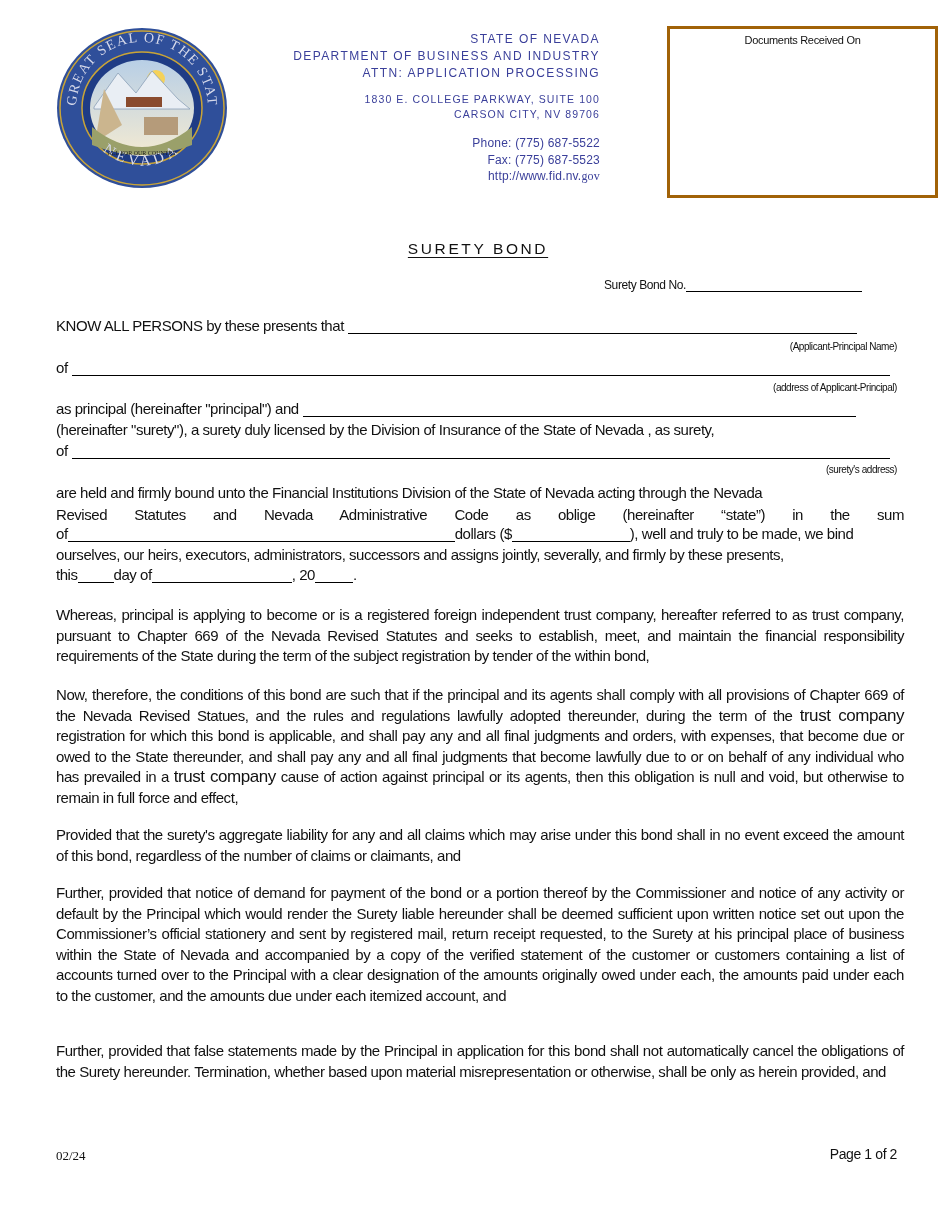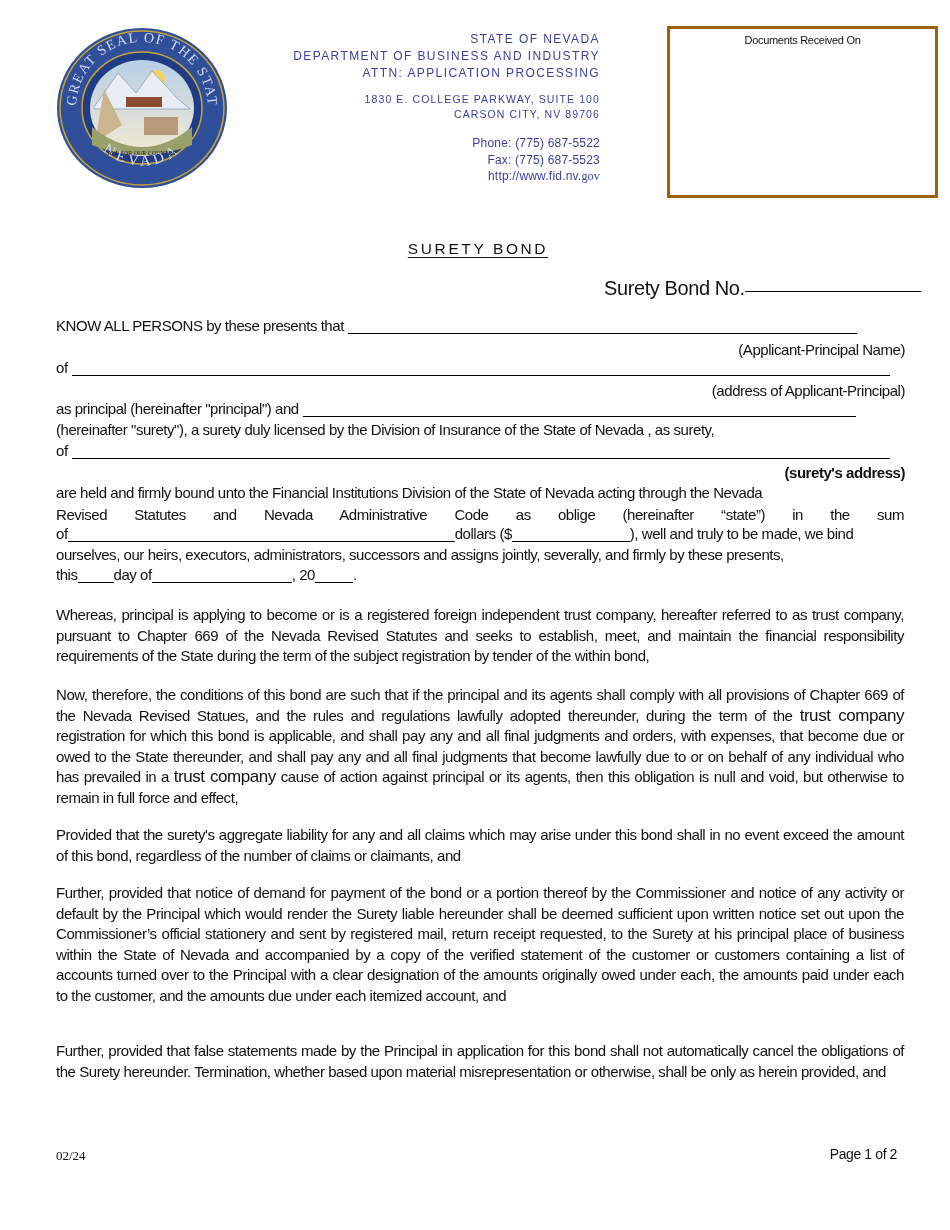--- a/index.html
+++ b/index.html
@@ -17,25 +17,25 @@
   .agency .contact { margin-top: 13px; font-size: 12px; letter-spacing: 0.2px; line-height: 16.5px; }
   .agency .gov { font-family: "Liberation Serif", serif; font-weight: normal; }
 
   
   .received-box { left: 641px; top: 26px; width: 265px; height: 166px; border: 3px solid #a16207; margin-left: 26px; }
   .received-box .lbl { text-align: center; font-size: 11px; margin-top: 5px; letter-spacing: -0.3px; }
 
   .title { left: 0; width: 956px; top: 240px; text-align: center; font-size: 15.5px; letter-spacing: 2.6px;
            text-decoration: underline; text-underline-offset: 3px; }
 
-  .bondno { left: 604px; top: 277px; font-size: 20px; letter-spacing: -0.4px; display: flex; }
+  .bondno { left: 604px; top: 277px; font-size: 12px; letter-spacing: -0.4px; display: flex; align-items: flex-end; }
   .line { display: inline-block; border-bottom: 1px solid #000; height: 14px; }
 
   .row { position: absolute; left: 56px; font-size: 15px; letter-spacing: -0.45px; white-space: nowrap; display: flex; align-items: flex-end; }
-  .caption { position: absolute; right: 45px; font-size: 15px; letter-spacing: -0.45px; white-space: nowrap; text-align: center; }
+  .caption { position: absolute; right: 53px; font-size: 10px; letter-spacing: -0.45px; white-space: nowrap; text-align: center; }
 
   .para { position: absolute; left: 56px; width: 848px; font-size: 15px; letter-spacing: -0.45px;
           line-height: 20.6px; text-align: justify; }
   .small { font-size: 17px; }
   .justify-line { text-align-last: justify; }
 
   .footer-left { left: 56px; top: 1148px; font-size: 13px; font-family: "Liberation Serif", serif; }
   .footer-right { right: 53px; top: 1146px; font-size: 14px; letter-spacing: -0.4px; }
 </style>
 </head>
@@ -113,21 +113,21 @@
   <span>as principal (hereinafter "principal") and</span>
   <span class="line" style="width:553px;margin-left:4px"></span>
 </div>
 <div class="row" style="top:421px;">
   <span>(hereinafter "surety"), a surety duly licensed by the Division of Insurance of the State of Nevada , as surety,</span>
 </div>
 <div class="row" style="top:442px;">
   <span>of</span>
   <span class="line" style="width:818px;margin-left:4px"></span>
 </div>
-<div class="caption" style="top:464px;font-weight:bold;">(surety's address)</div>
+<div class="caption" style="top:464px;">(surety's address)</div>
 
 <div class="row" style="top:484px;">
   <span>are held and firmly bound unto the Financial Institutions Division of the State of Nevada acting through the Nevada</span>
 </div>
 <div class="para justify-line" style="top:505px; line-height:20px; height:20px; overflow:hidden; word-spacing:14px;">Revised Statutes and Nevada Administrative Code as oblige (hereinafter “state”) in the sum</div>
 <div class="row" style="top:525px;">
   <span>of</span>
   <span class="line" style="width:387px"></span>
   <span>dollars ($</span>
   <span class="line" style="width:118px"></span>

